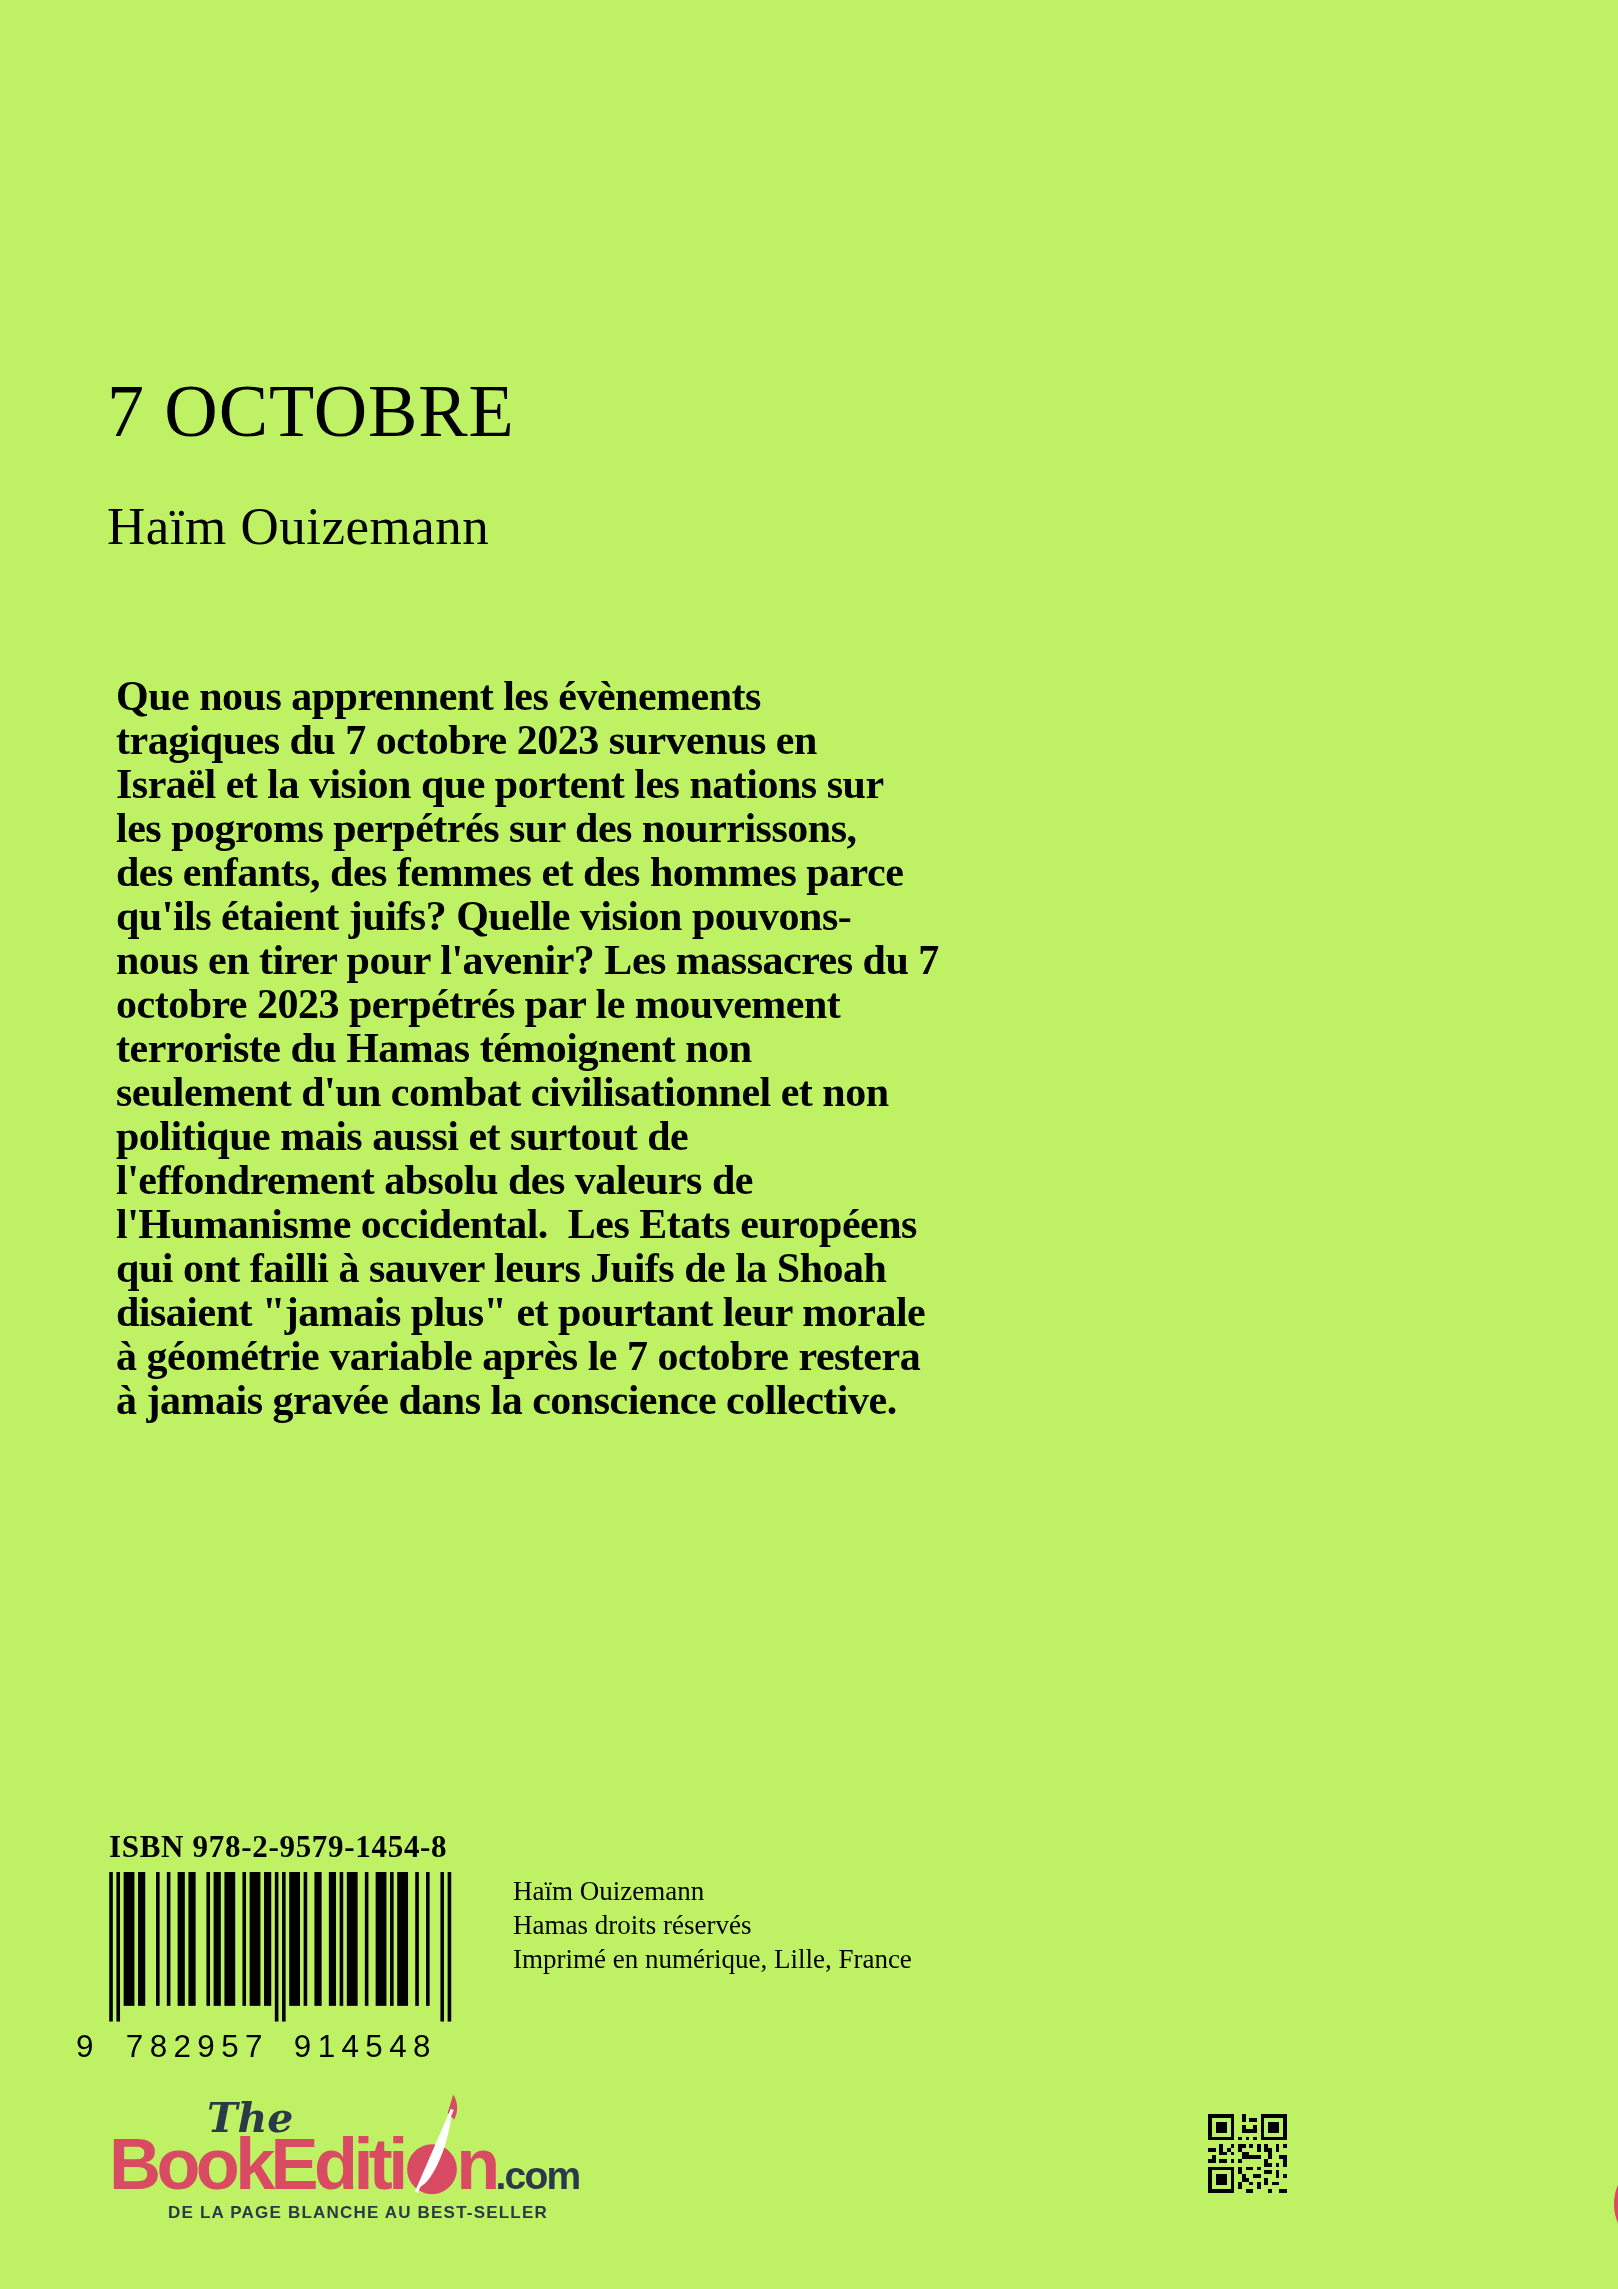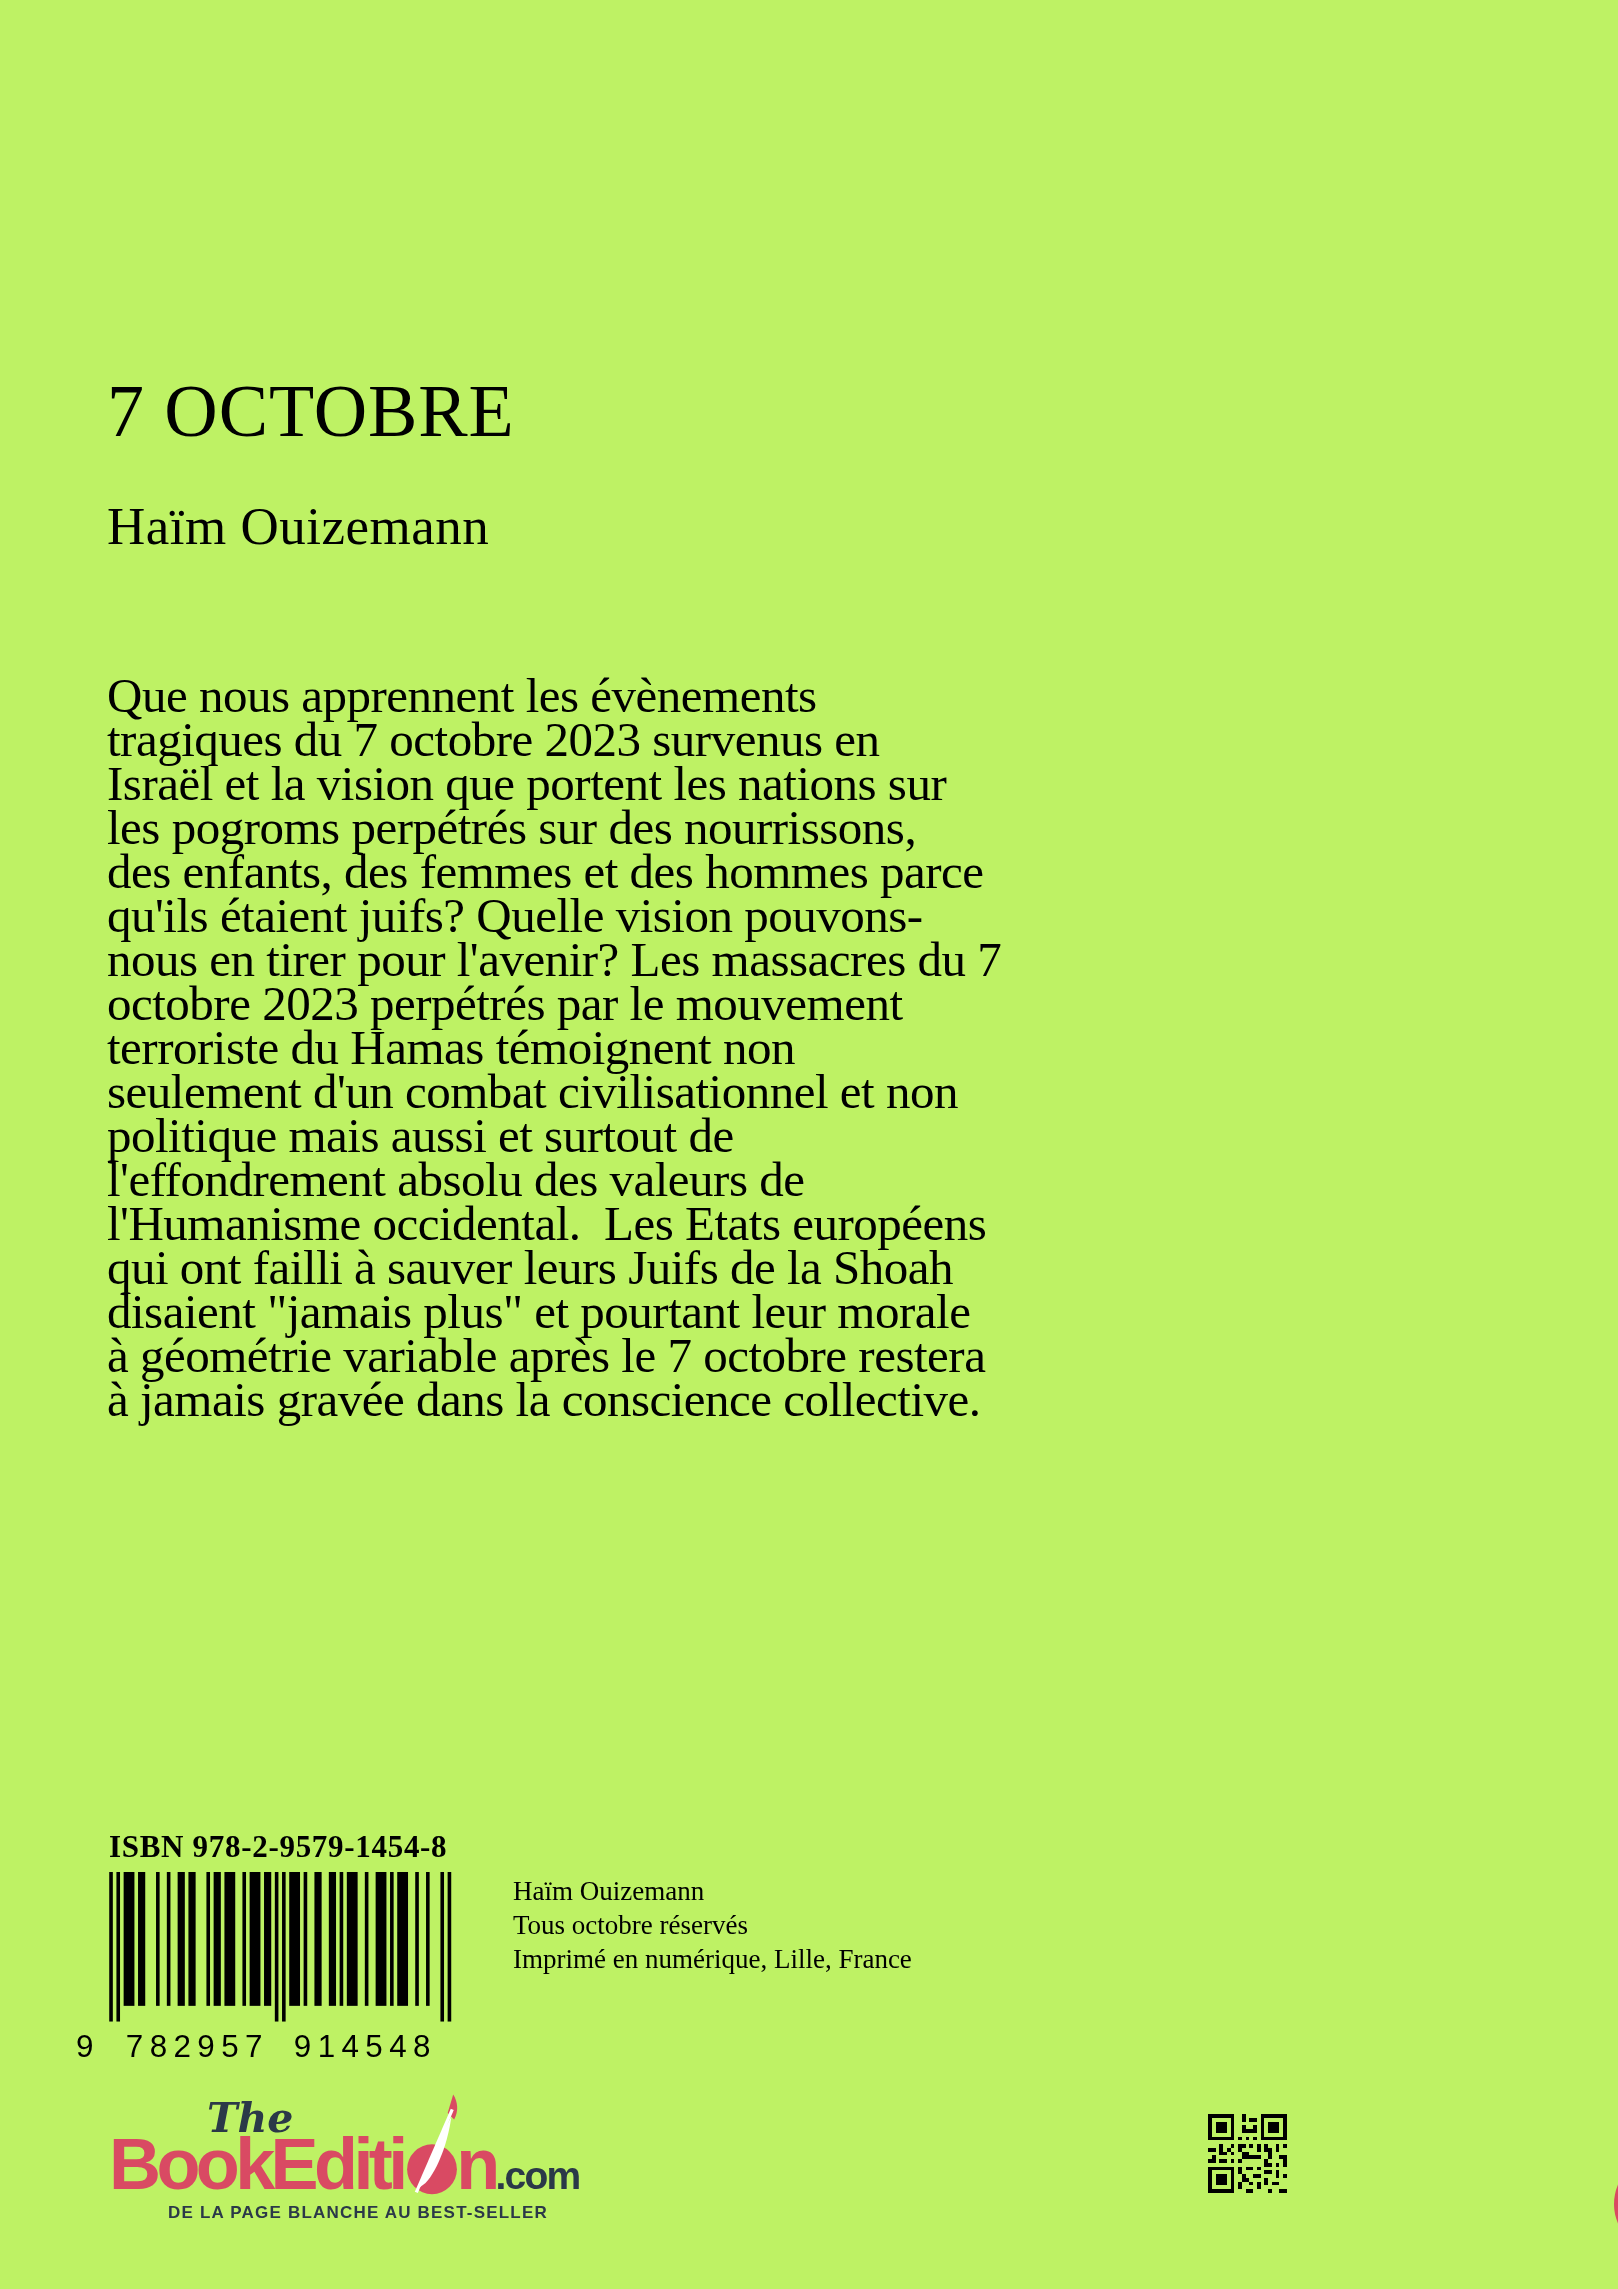--- a/index.html
+++ b/index.html
@@ -14,25 +14,26 @@
   .title{
     position:absolute;left:107px;top:374px;
     font-size:74px;line-height:1;font-weight:400;
     letter-spacing:0.9px;margin:0;
   }
   .author{
     position:absolute;left:107px;top:500px;
     font-size:53px;line-height:1;letter-spacing:0.5px;
   }
   .description{
-    position:absolute;left:107px;top:674px;
+    position:absolute;left:116px;top:674px;
     width:1181px;
-    font-size:49px;line-height:44px;
+    font-size:42px;line-height:44px;
     white-space:pre-wrap;
     letter-spacing:-0.5px;
+    font-weight:bold;
   }
   .isbn-label{
     position:absolute;left:109px;top:1831px;
     font-size:31px;line-height:1;letter-spacing:0.7px;font-weight:bold;
   }
   .barcode{
     position:absolute;left:74px;top:1872px;
   }
   .barcode svg rect{fill:#000;}
   .pricing{
@@ -149,21 +150,21 @@
           <rect x="404.60" y="0" width="3.90" height="162"></rect>
         </g>
       <text x="2" y="200" font-family="Liberation Sans, sans-serif" font-size="34" fill="#000">9</text>
       <text x="56" y="200" font-family="Liberation Sans, sans-serif" font-size="34" fill="#000" textLength="148" lengthAdjust="spacing">782957</text>
       <text x="238" y="200" font-family="Liberation Sans, sans-serif" font-size="34" fill="#000" textLength="148" lengthAdjust="spacing">914548</text>
     </svg>
   </div>
 
   <div class="pricing">
     <div class="pricing-line">Haïm Ouizemann</div>
-    <div class="pricing-line">Tous octobre réservés</div>
+    <div class="pricing-line">Hamas droits réservés</div>
     <div class="pricing-line">Imprimé en numérique, Lille, France</div>
   </div>
 
   <div class="logo">
     <div class="logo-the" style="color: rgb(43, 57, 72);">The</div>
     <div class="logo-main" style="color: rgb(217, 74, 99);"><span>BookEditi</span><span class="feather-o"><svg viewBox="0 0 58 116">
           <circle cx="29" cy="87" r="27" fill="#D94A63"></circle>
           <path d="M52 6 C57 14 58 24 53 33 L46 26 Z" fill="#D94A63"></path>
           <path d="M14 108 C22 86 34 58 50 30 C46 58 36 86 22 102 Z" fill="#ffffff"></path>
           <path d="M12 112 L51 22" stroke="#ffffff" stroke-width="3.5" fill="none"></path>

